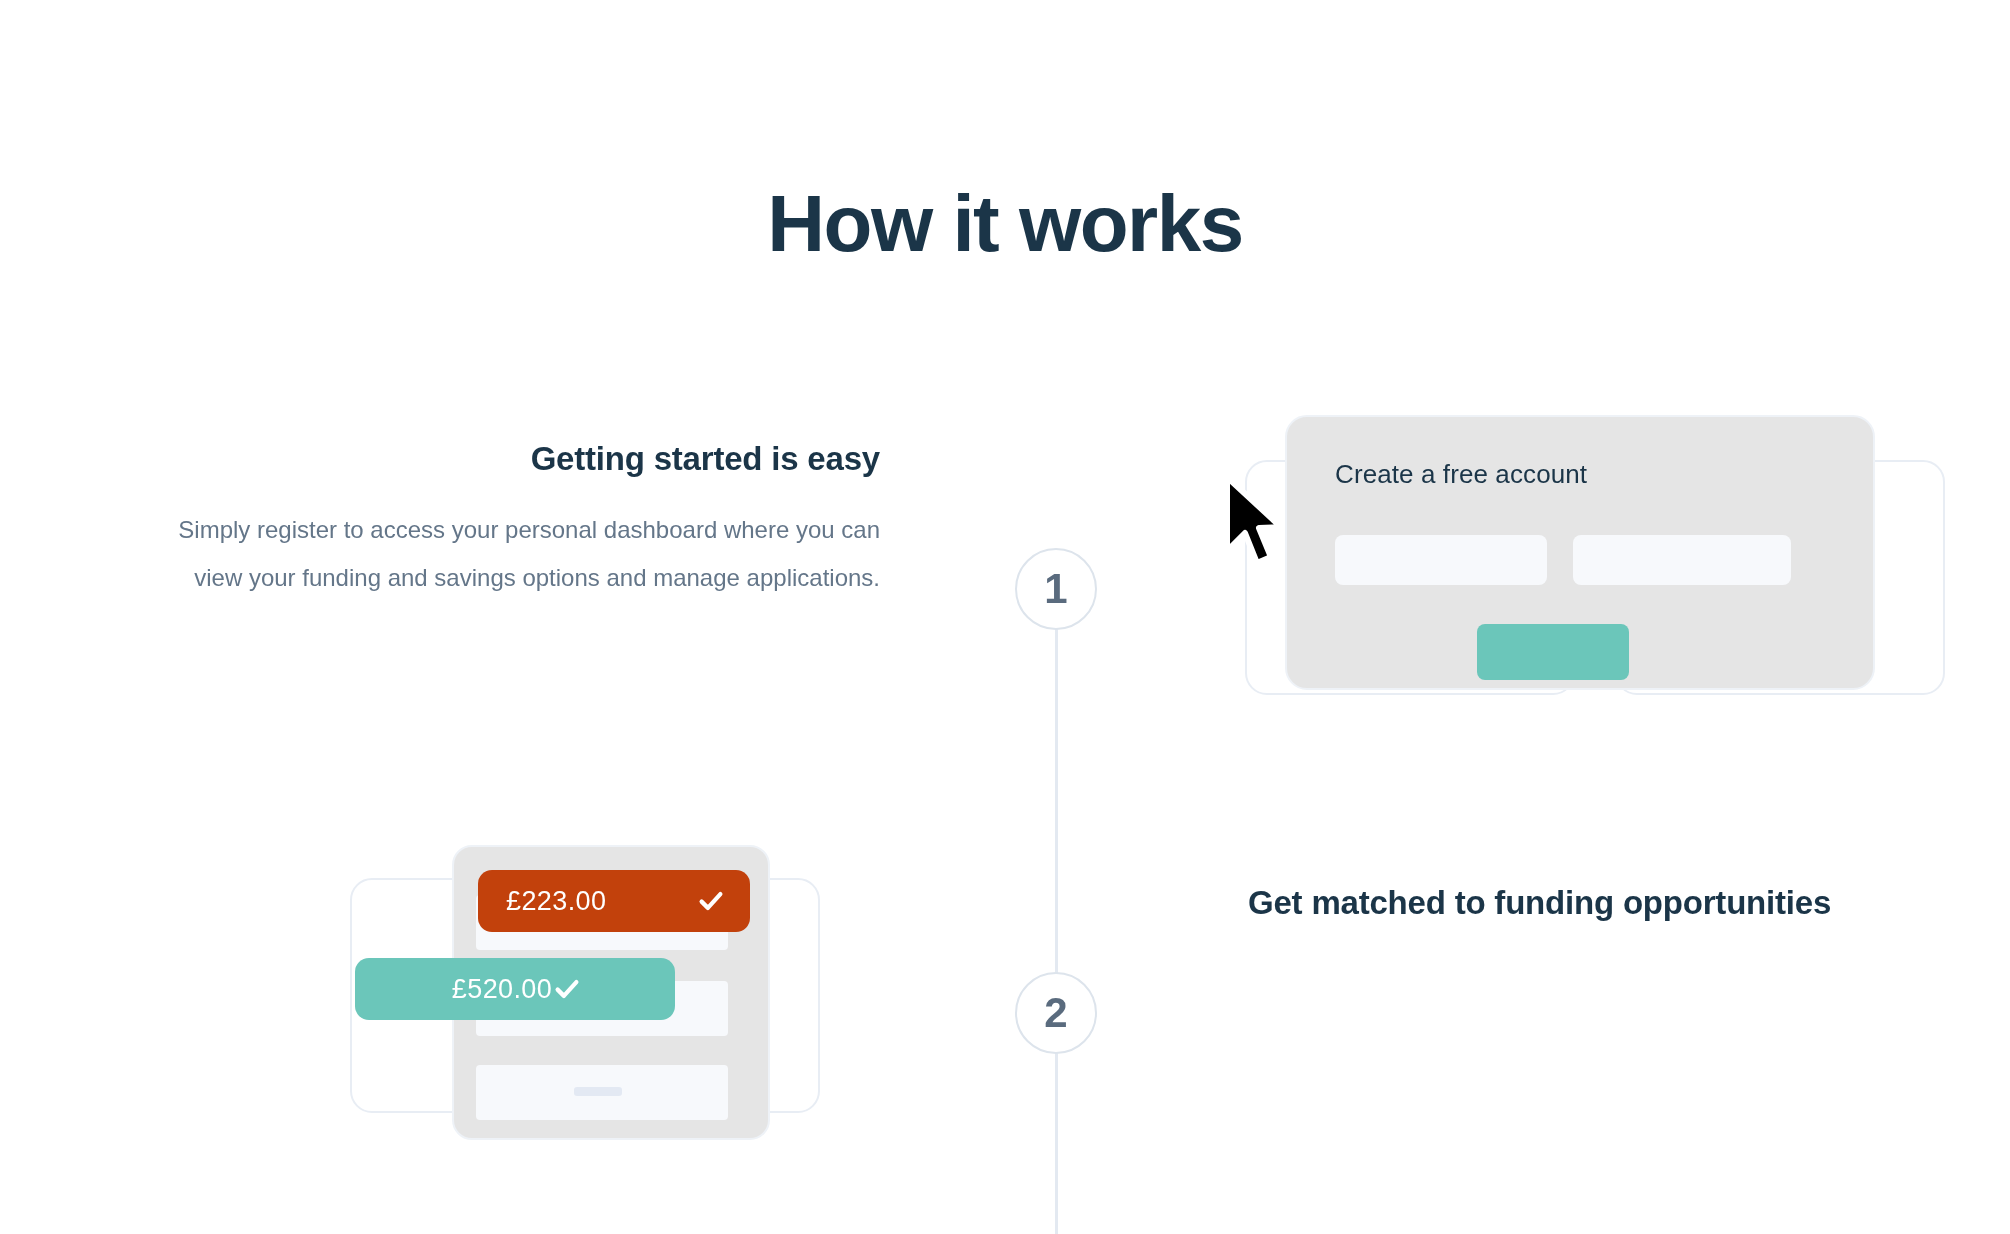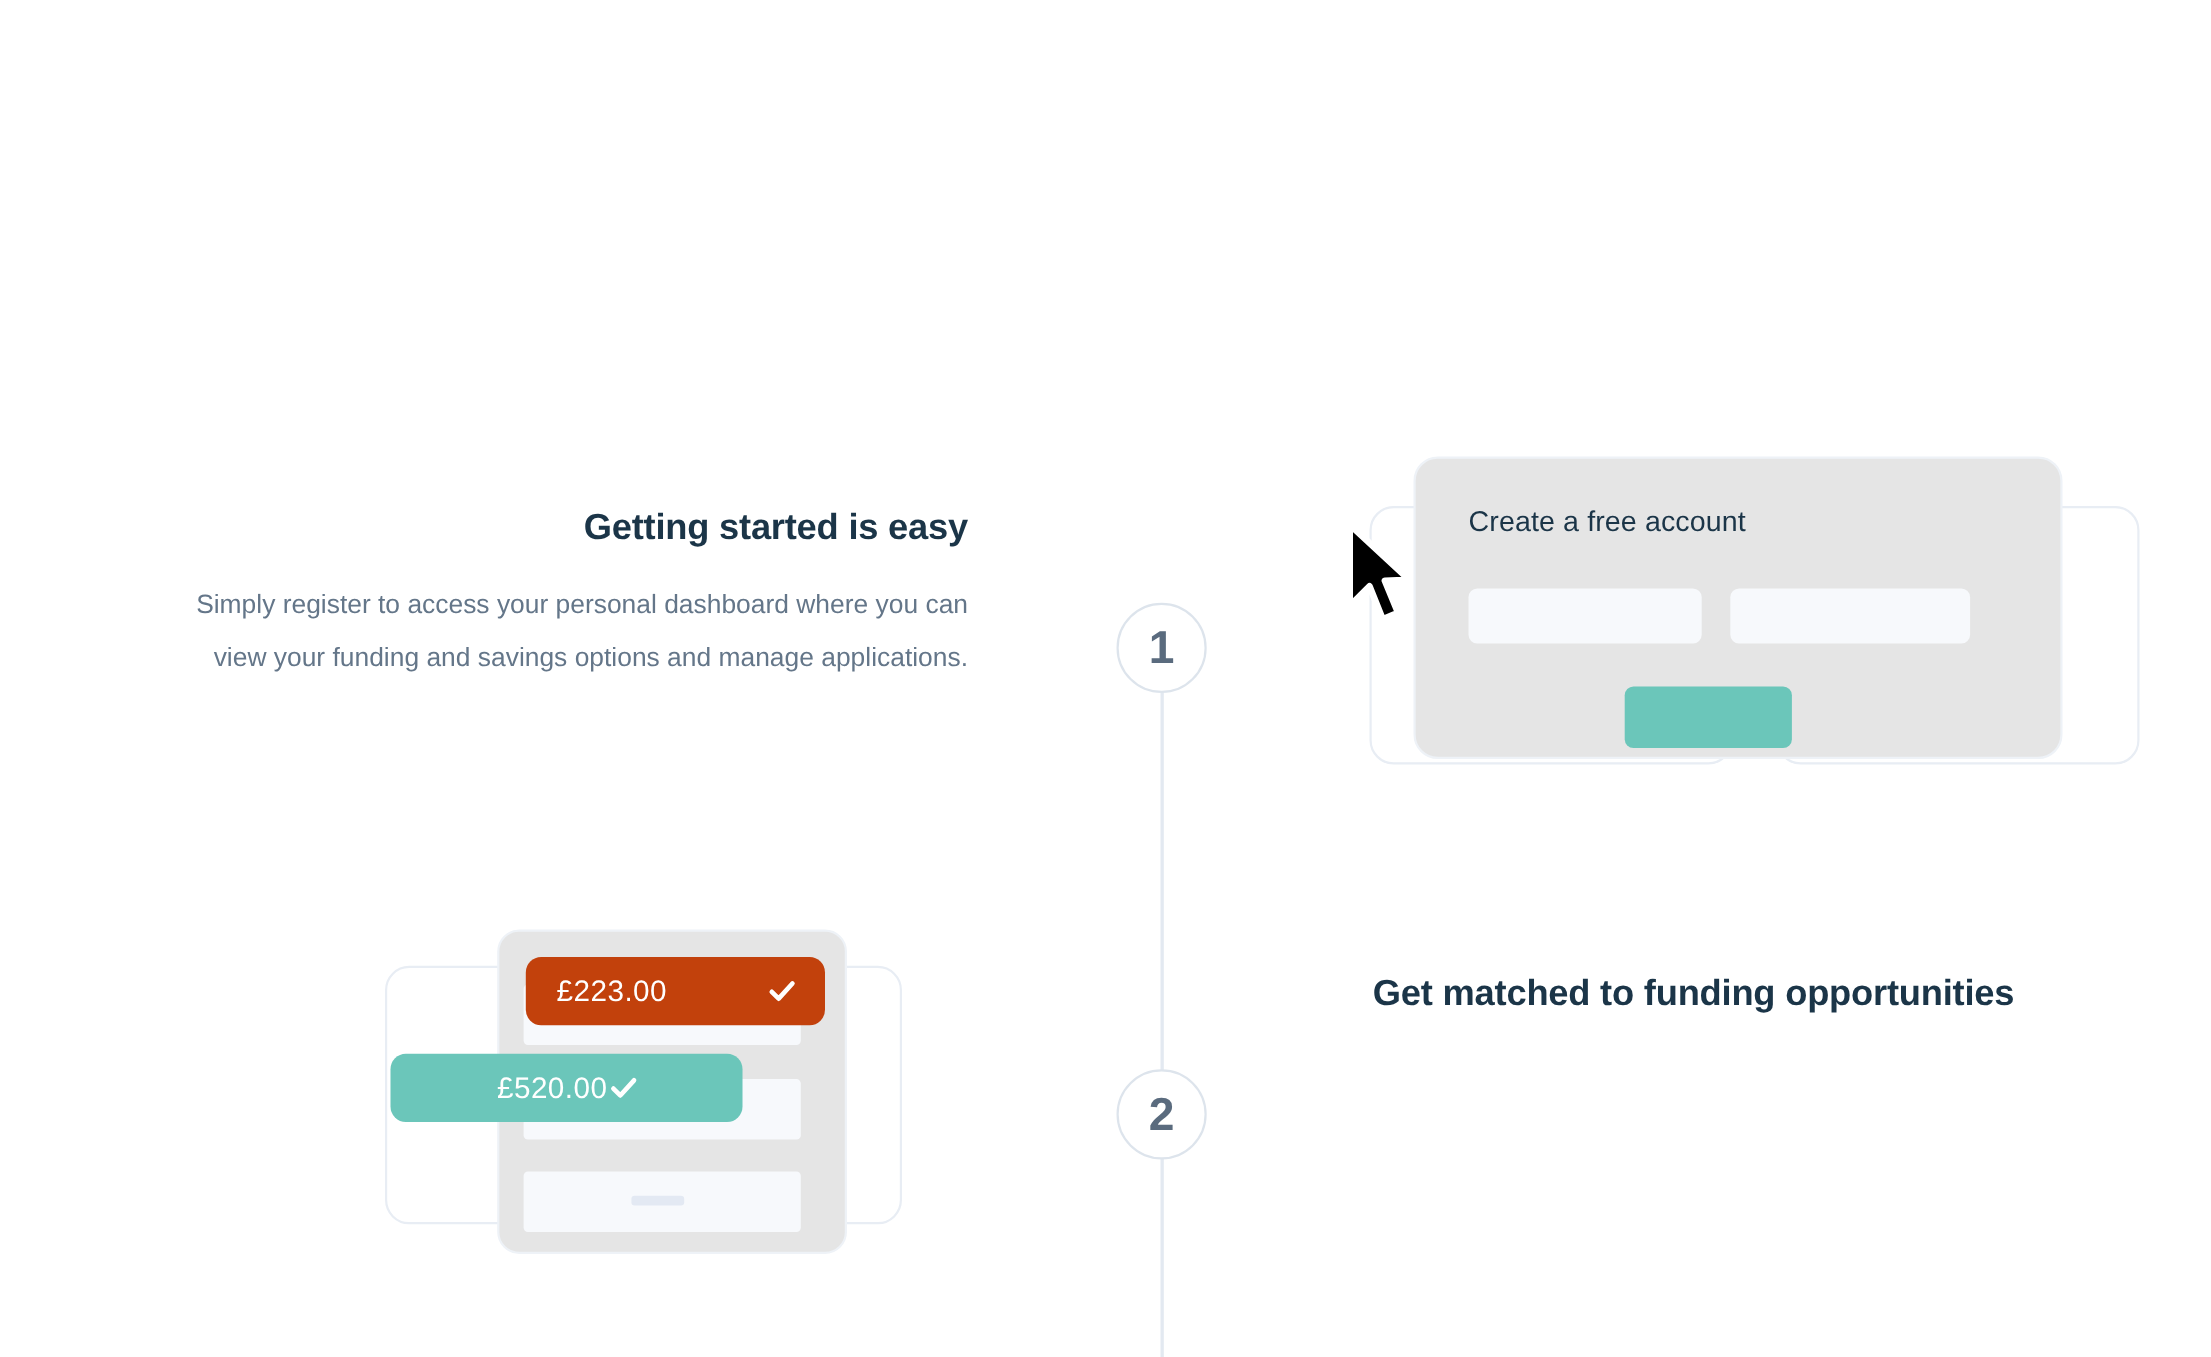--- a/index.html
+++ b/index.html
@@ -78,21 +78,21 @@
     letter-spacing: -0.2px;
     margin: 0;
   }
   .step-body {
     font-size: 24px;
     line-height: 48px;
     color: #647689;
     margin: 0;
     font-weight: 400;
   }
-  .step1-text { left: 140px; top: 458px; width: 740px; }
+  .step1-text { left: 140px; top: 438px; width: 740px; }
   .step1-text .step-body { margin-top: 26px; }
 
   .step2-text { left: 1248px; top: 882px; width: 700px; }
   .step2-text .step-body { margin-top: 26px; }
 
   
   .illus1 { position: absolute; left: 1245px; top: 405px; width: 720px; height: 320px; }
 
   .card-back {
     position: absolute;
@@ -210,20 +210,21 @@
     left: 5px; top: 118px; width: 320px; height: 62px;
     background: #6bc6ba;
     justify-content: center;
   }
 </style>
 </head>
 <body>
 
 <div class="stage">
 
+  <div class="page-title">How it works</div>
 
   <div class="spine"></div>
 
   <div class="step-circle s1">
     <span>1</span>
   </div>
 
   <div class="step-circle s2">
     <span>2</span>
   </div>

